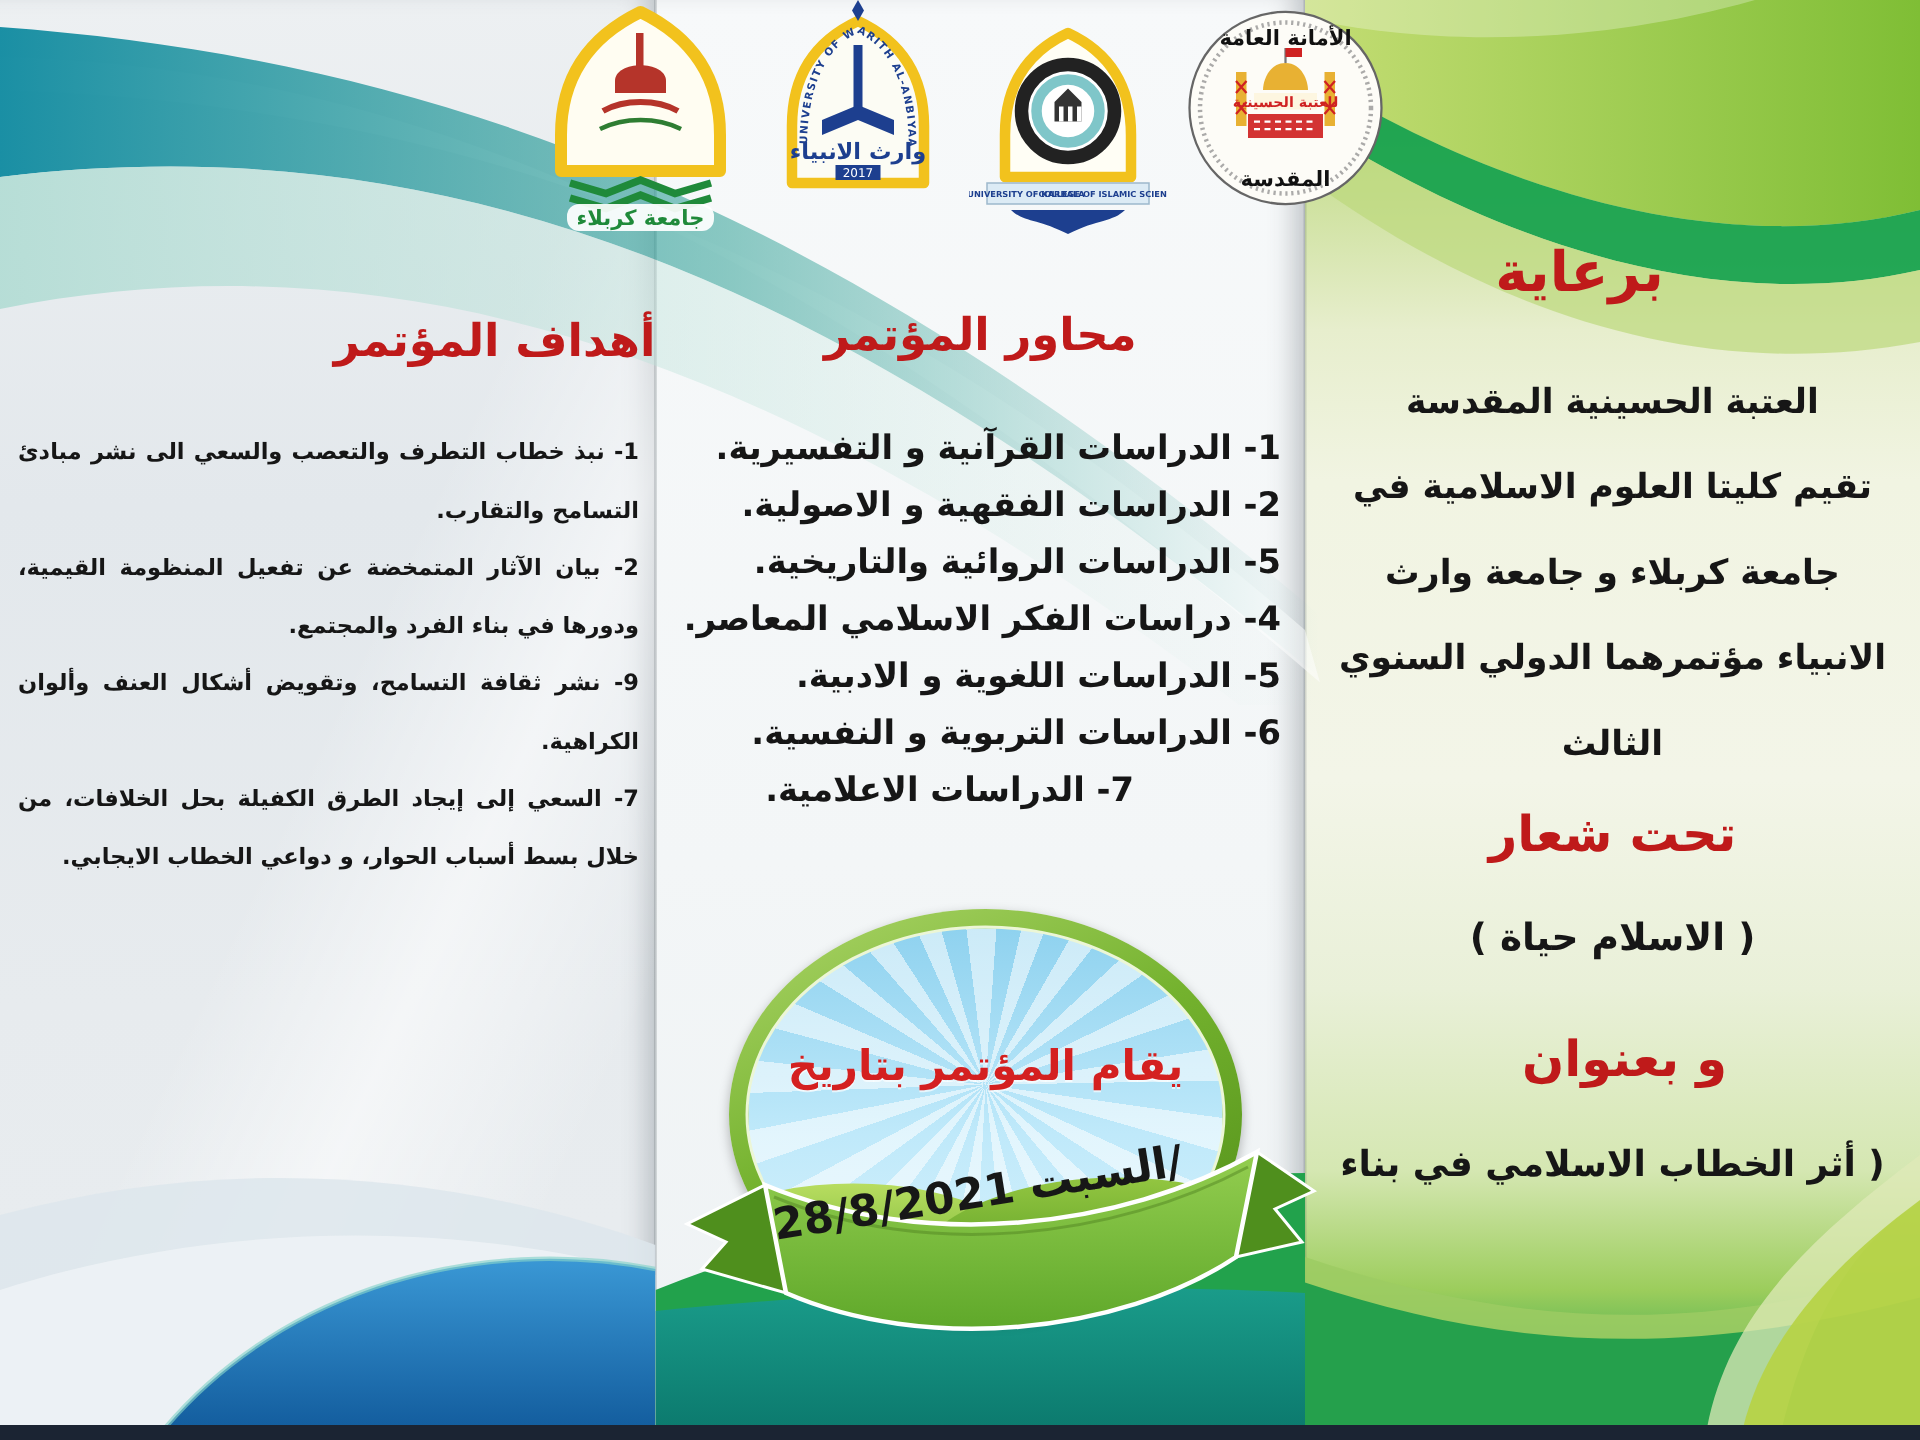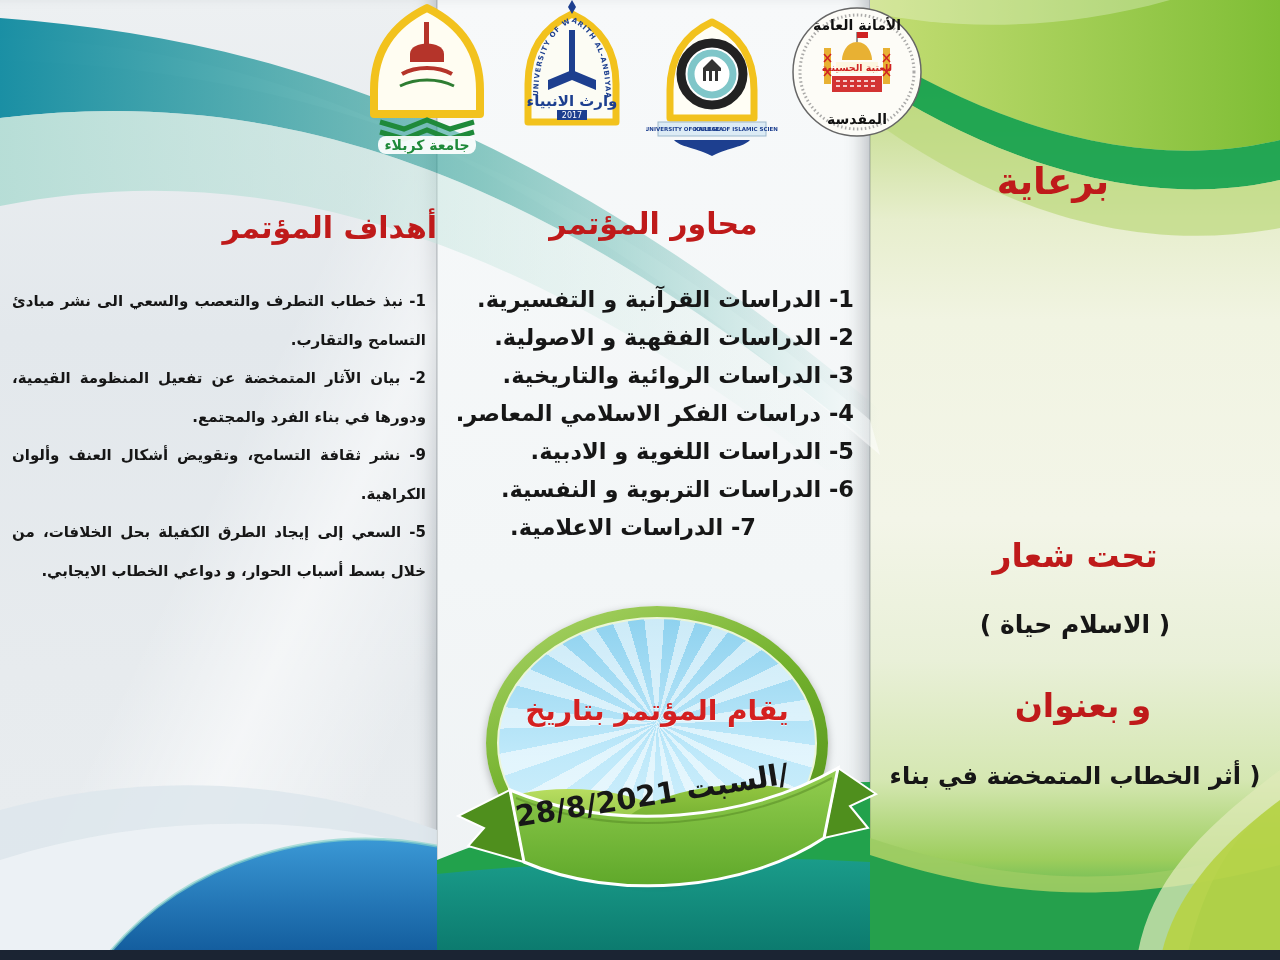--- a/index.html
+++ b/index.html
@@ -205,40 +205,47 @@
     <rect x="46" y="74" width="50" height="16" fill="#cf2222" opacity=".92"></rect>
     <path d="M50,79 h42 M50,84 h42" stroke="#ffffff" stroke-width="1.5" stroke-dasharray="4,3"></path>
     <text x="71" y="122" text-anchor="middle" font-size="14" font-weight="bold" fill="#111">المقدسة</text>
   </svg>
 
   <div class="abs red-title goals-title">أهداف المؤتمر</div>
   <div class="abs black-text goals-body">
     <p>1- نبذ خطاب التطرف والتعصب والسعي الى نشر مبادئ التسامح والتقارب.</p>
     <p>2- بيان الآثار المتمخضة عن تفعيل المنظومة القيمية، ودورها في بناء الفرد والمجتمع.</p>
     <p>9- نشر ثقافة التسامح، وتقويض أشكال العنف وألوان الكراهية.</p>
-    <p>5- السعي إلى إيجاد الطرق الكفيلة بحل الخلافات، من خلال بسط أسباب الحوار، و دواعي الخطاب الايجابي.</p>
+    <p>7- السعي إلى إيجاد الطرق الكفيلة بحل الخلافات، من خلال بسط أسباب الحوار، و دواعي الخطاب الايجابي.</p>
   </div>
 
   <div class="abs red-title axes-title">محاور المؤتمر</div>
   <div class="abs black-text axes-list nowrap">
     <div>1- الدراسات القرآنية و التفسيرية.</div>
     <div>2- الدراسات الفقهية و الاصولية.</div>
-    <div>3- الدراسات الروائية والتاريخية.</div>
+    <div>5- الدراسات الروائية والتاريخية.</div>
     <div>4- دراسات الفكر الاسلامي المعاصر.</div>
     <div>5- الدراسات اللغوية و الادبية.</div>
     <div>6- الدراسات التربوية و النفسية.</div>
     <div class="indent">7- الدراسات الاعلامية.</div>
   </div>
 
   <div class="abs red-title patronage-title">برعاية</div>
+  <div class="abs black-text patronage-lines nowrap">
+    <div>العتبة الحسينية المقدسة</div>
+    <div>تقيم كليتا العلوم الاسلامية في</div>
+    <div>جامعة كربلاء و جامعة وارث</div>
+    <div>الانبياء مؤتمرهما الدولي السنوي</div>
+    <div>الثالث</div>
+  </div>
   <div class="abs red-title slogan-title">تحت شعار</div>
   <div class="abs black-text slogan-text rtl">( الاسلام حياة )</div>
   <div class="abs red-title subtitle-title">و بعنوان</div>
   <div class="abs black-text subtitle-lines nowrap">
-    <div>( أثر الخطاب المتمخضة في بناء</div>
+    <div>( أثر الخطاب الاسلامي في بناء</div>
   </div>
 
   <div class="abs badge-rim">
     <div class="badge-sky">
       <div class="hill hill-l"></div>
       <div class="hill hill-r"></div>
       <div class="hill hill-m"></div>
     </div>
   </div>
   <div class="abs badge-title">يقام المؤتمر بتاريخ</div>

